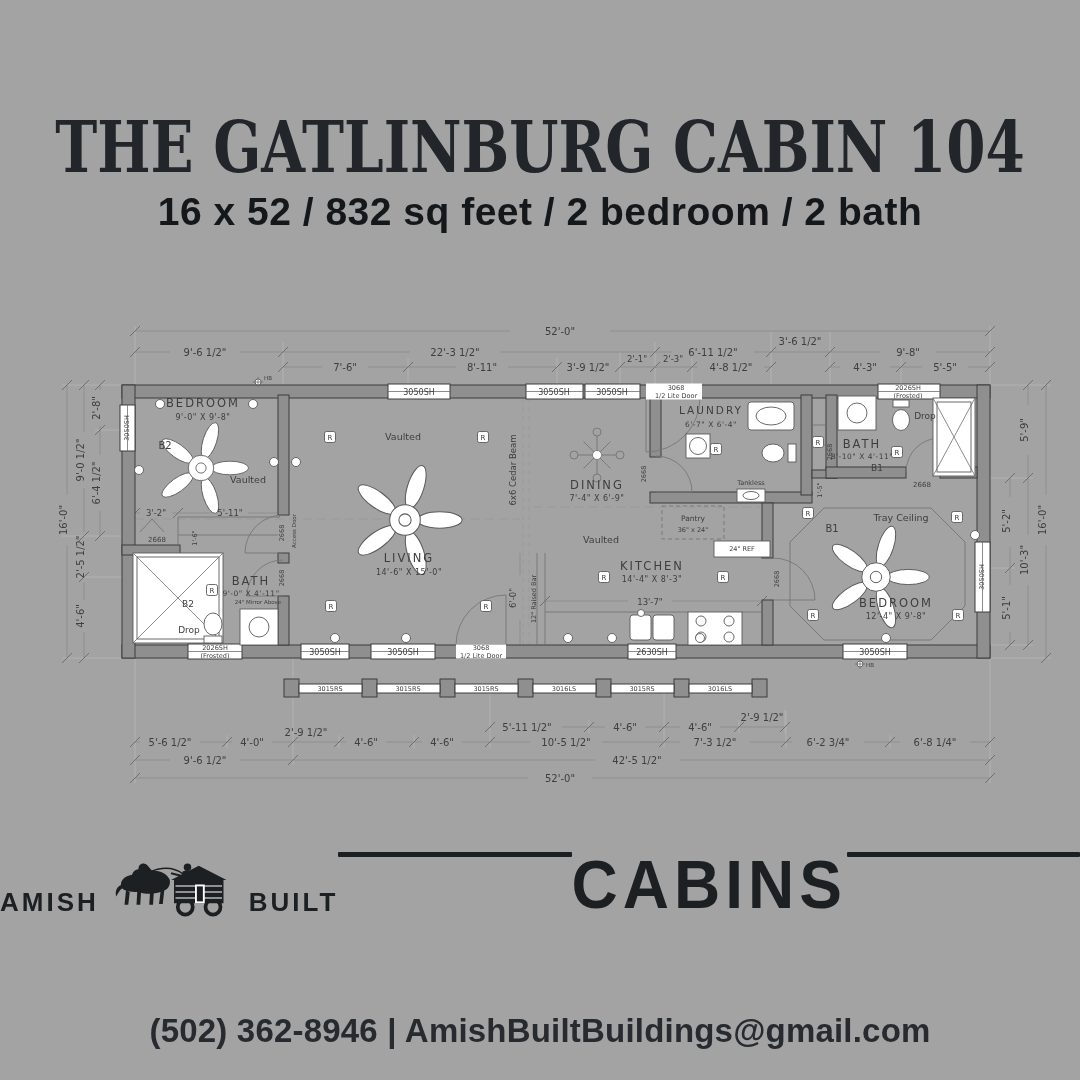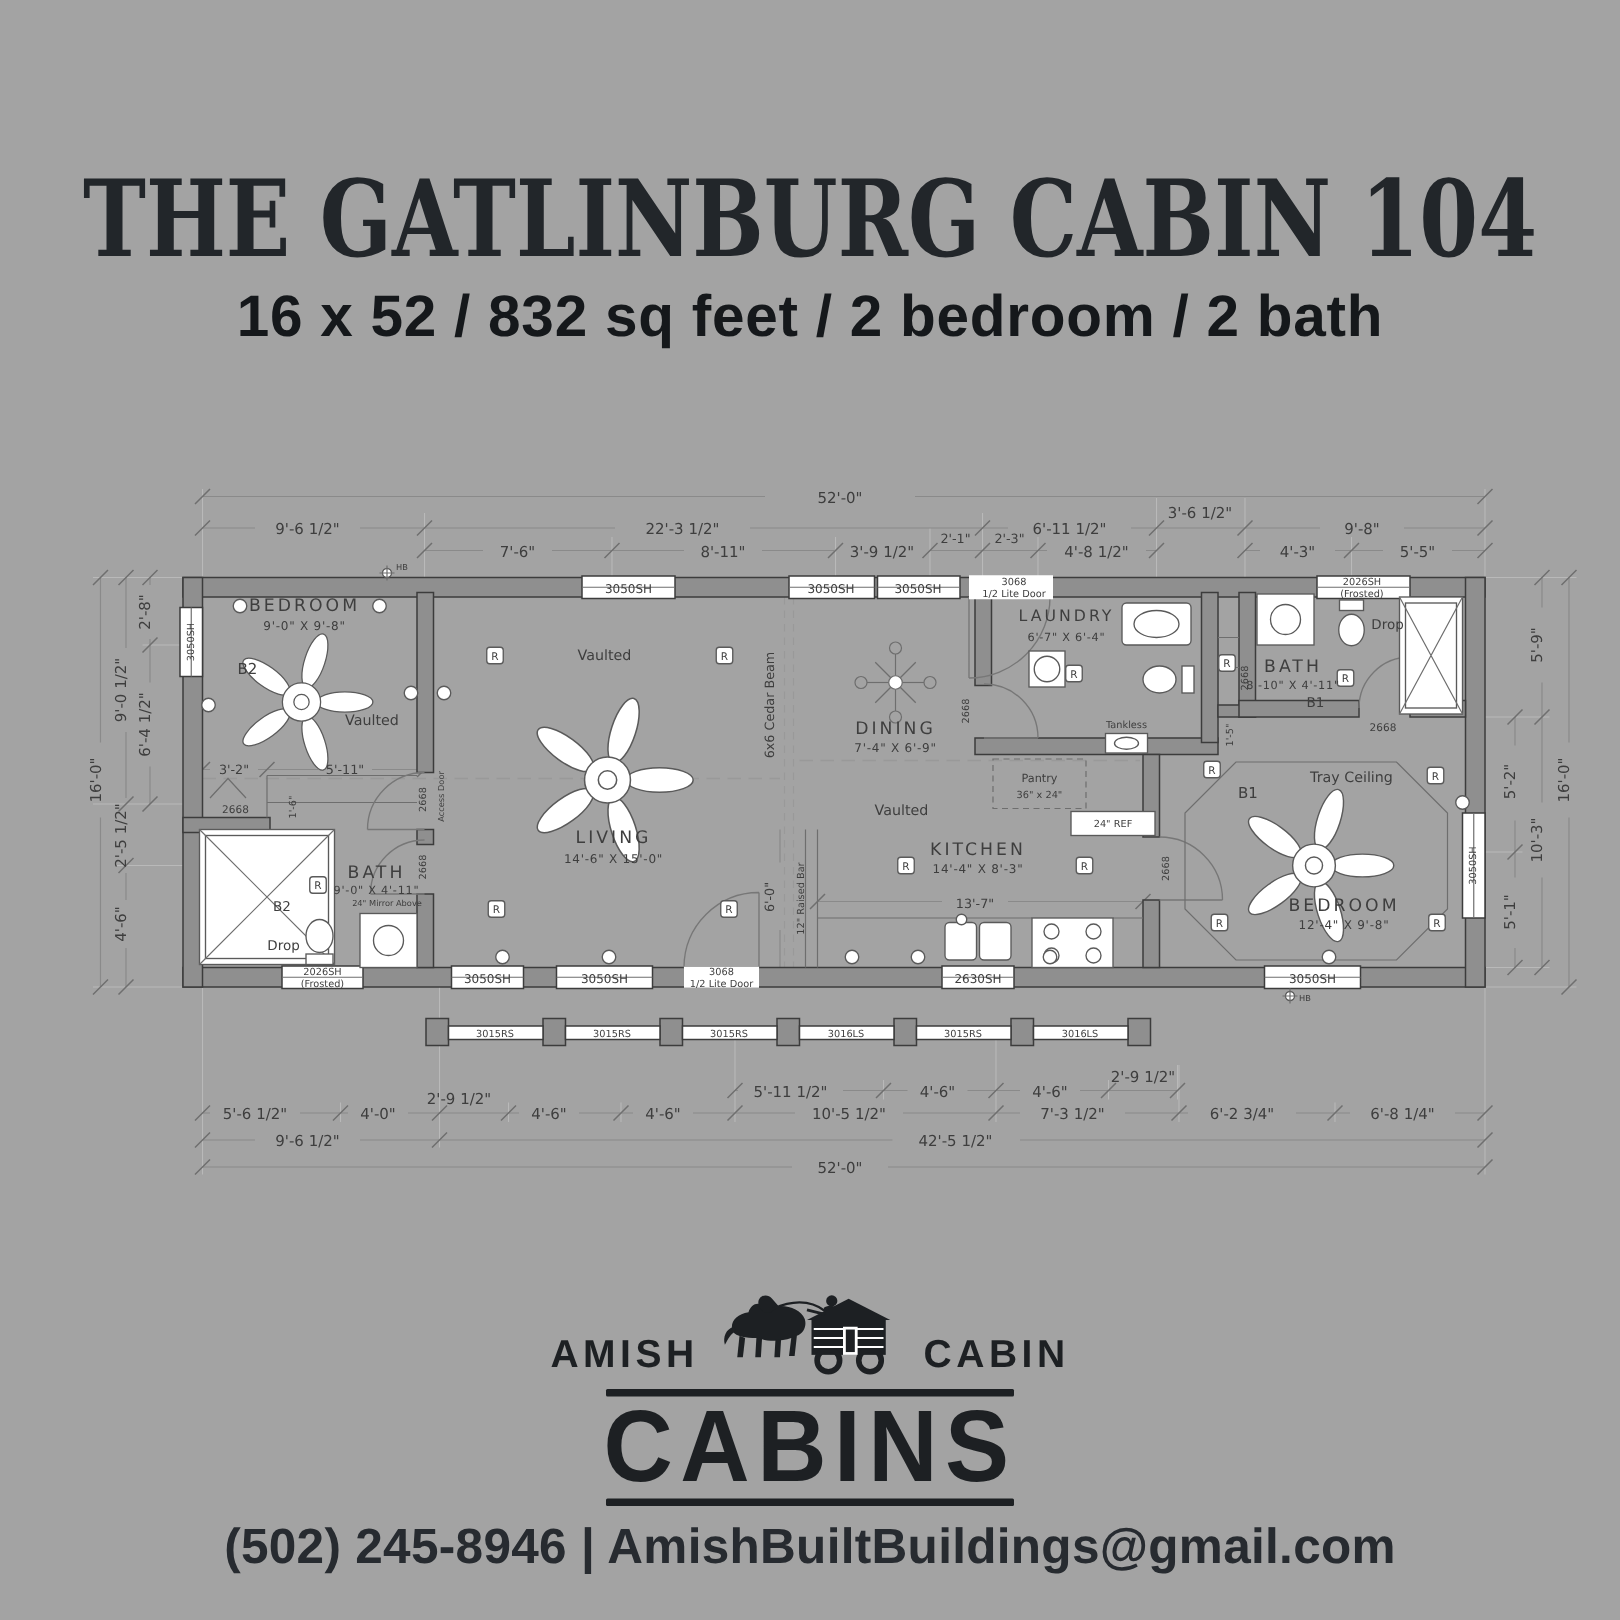--- a/index.html
+++ b/index.html
@@ -30,21 +30,21 @@
   .dimline{stroke:#8a8a8a;stroke-width:.8;fill:none;}
   .ticks{stroke:#6f6f6f;stroke-width:1;fill:none;}
   .ext{stroke:#b9b9b9;stroke-width:.7;fill:none;}
   .dash{stroke:#999;stroke-width:.9;fill:none;stroke-dasharray:9 5;}
   .dash2{stroke:#999;stroke-width:.8;fill:none;stroke-dasharray:5 4;}
   .arc{stroke:#777;stroke-width:.9;fill:none;}
   .fan{fill:#fff;stroke:#5a5a5a;stroke-width:1;}
   .rbox{fill:#fff;stroke:#5a5a5a;stroke-width:.9;}
   .rtext{font-size:7px;}
   
-  #logo{top:852px;display:flex;flex-direction:column;align-items:center;color:#1d2023;}
+  #logo{top:852px;display:flex;flex-direction:row;color:#1d2023;}
   #logo .row{display:flex;align-items:flex-end;height:74px;}
   #logo .word{font-size:26px;font-weight:bold;letter-spacing:3px;padding-bottom:8px;}
   #logo .bar{width:272px;height:5px;background:#1d2023;border-radius:1px;}
   #cabins{font-size:64px;font-weight:bold;letter-spacing:5px;transform:scaleY(1.06);
           line-height:.98;margin:2px 0 3px 0;}
   #footer{top:1012px;font-size:33px;font-weight:700;color:#272b30;letter-spacing:.2px;}
 </style>
 </head>
 <body>
 
@@ -467,22 +467,22 @@
         <g stroke="#fff" stroke-width="1.6">
           <line x1="102" y1="38" x2="164" y2="38"></line>
           <line x1="102" y1="46" x2="164" y2="46"></line>
           <line x1="102" y1="54" x2="164" y2="54"></line>
         </g>
         <rect x="128" y="36" width="13" height="25" fill="#fff"></rect>
         <rect x="130.5" y="38.5" width="8" height="20" fill="#1d2023"></rect>
         <path d="M66,20 C84,12 100,13 112,22" fill="none" stroke="#1d2023" stroke-width="2"></path>
         <line x1="112" y1="25" x2="96" y2="21" stroke="#1d2023" stroke-width="2.5"></line>
       </svg>
-      <span class="word">CABIN</span>
+      <span class="word">BUILT</span>
     </div>
     <div class="bar"></div>
     <div id="cabins">CABINS</div>
     <div class="bar"></div>
   </div>
 
-  <div id="footer" class="abs center">(502) 245-8946 | AmishBuiltBuildings@gmail.com</div>
+  <div id="footer" class="abs center">(502) 362-8946 | AmishBuiltBuildings@gmail.com</div>
 
 </div>
 
 </body></html>

